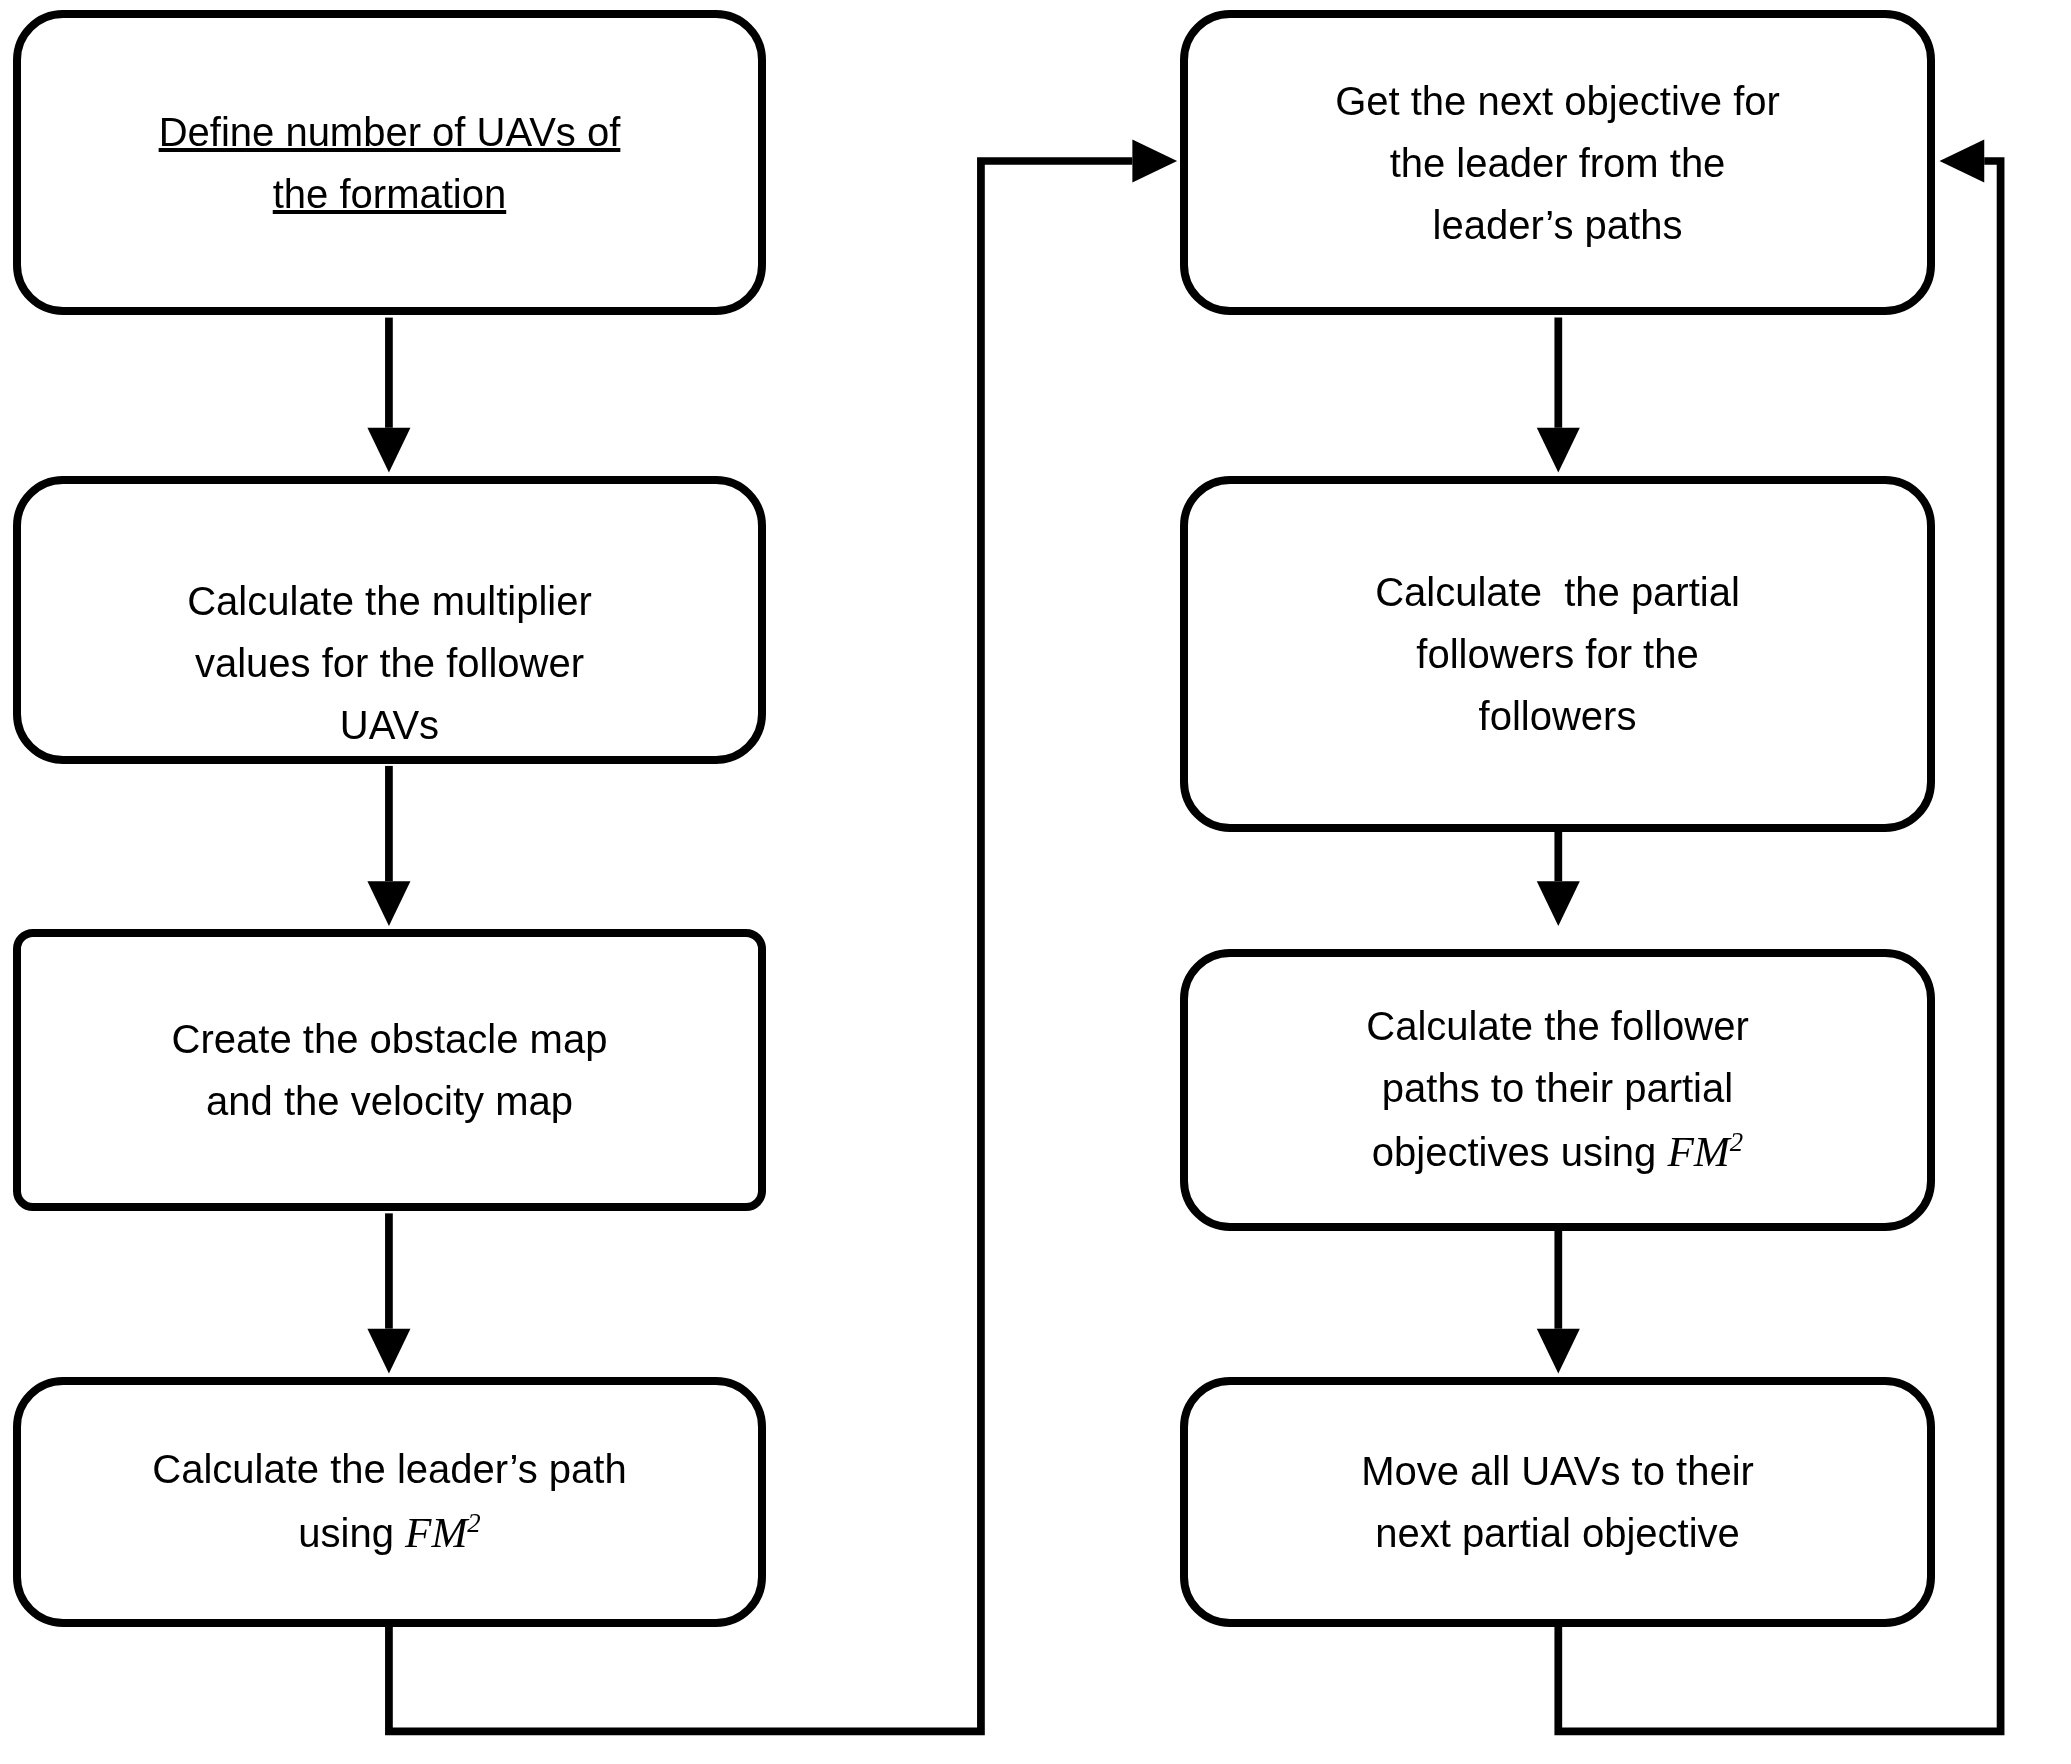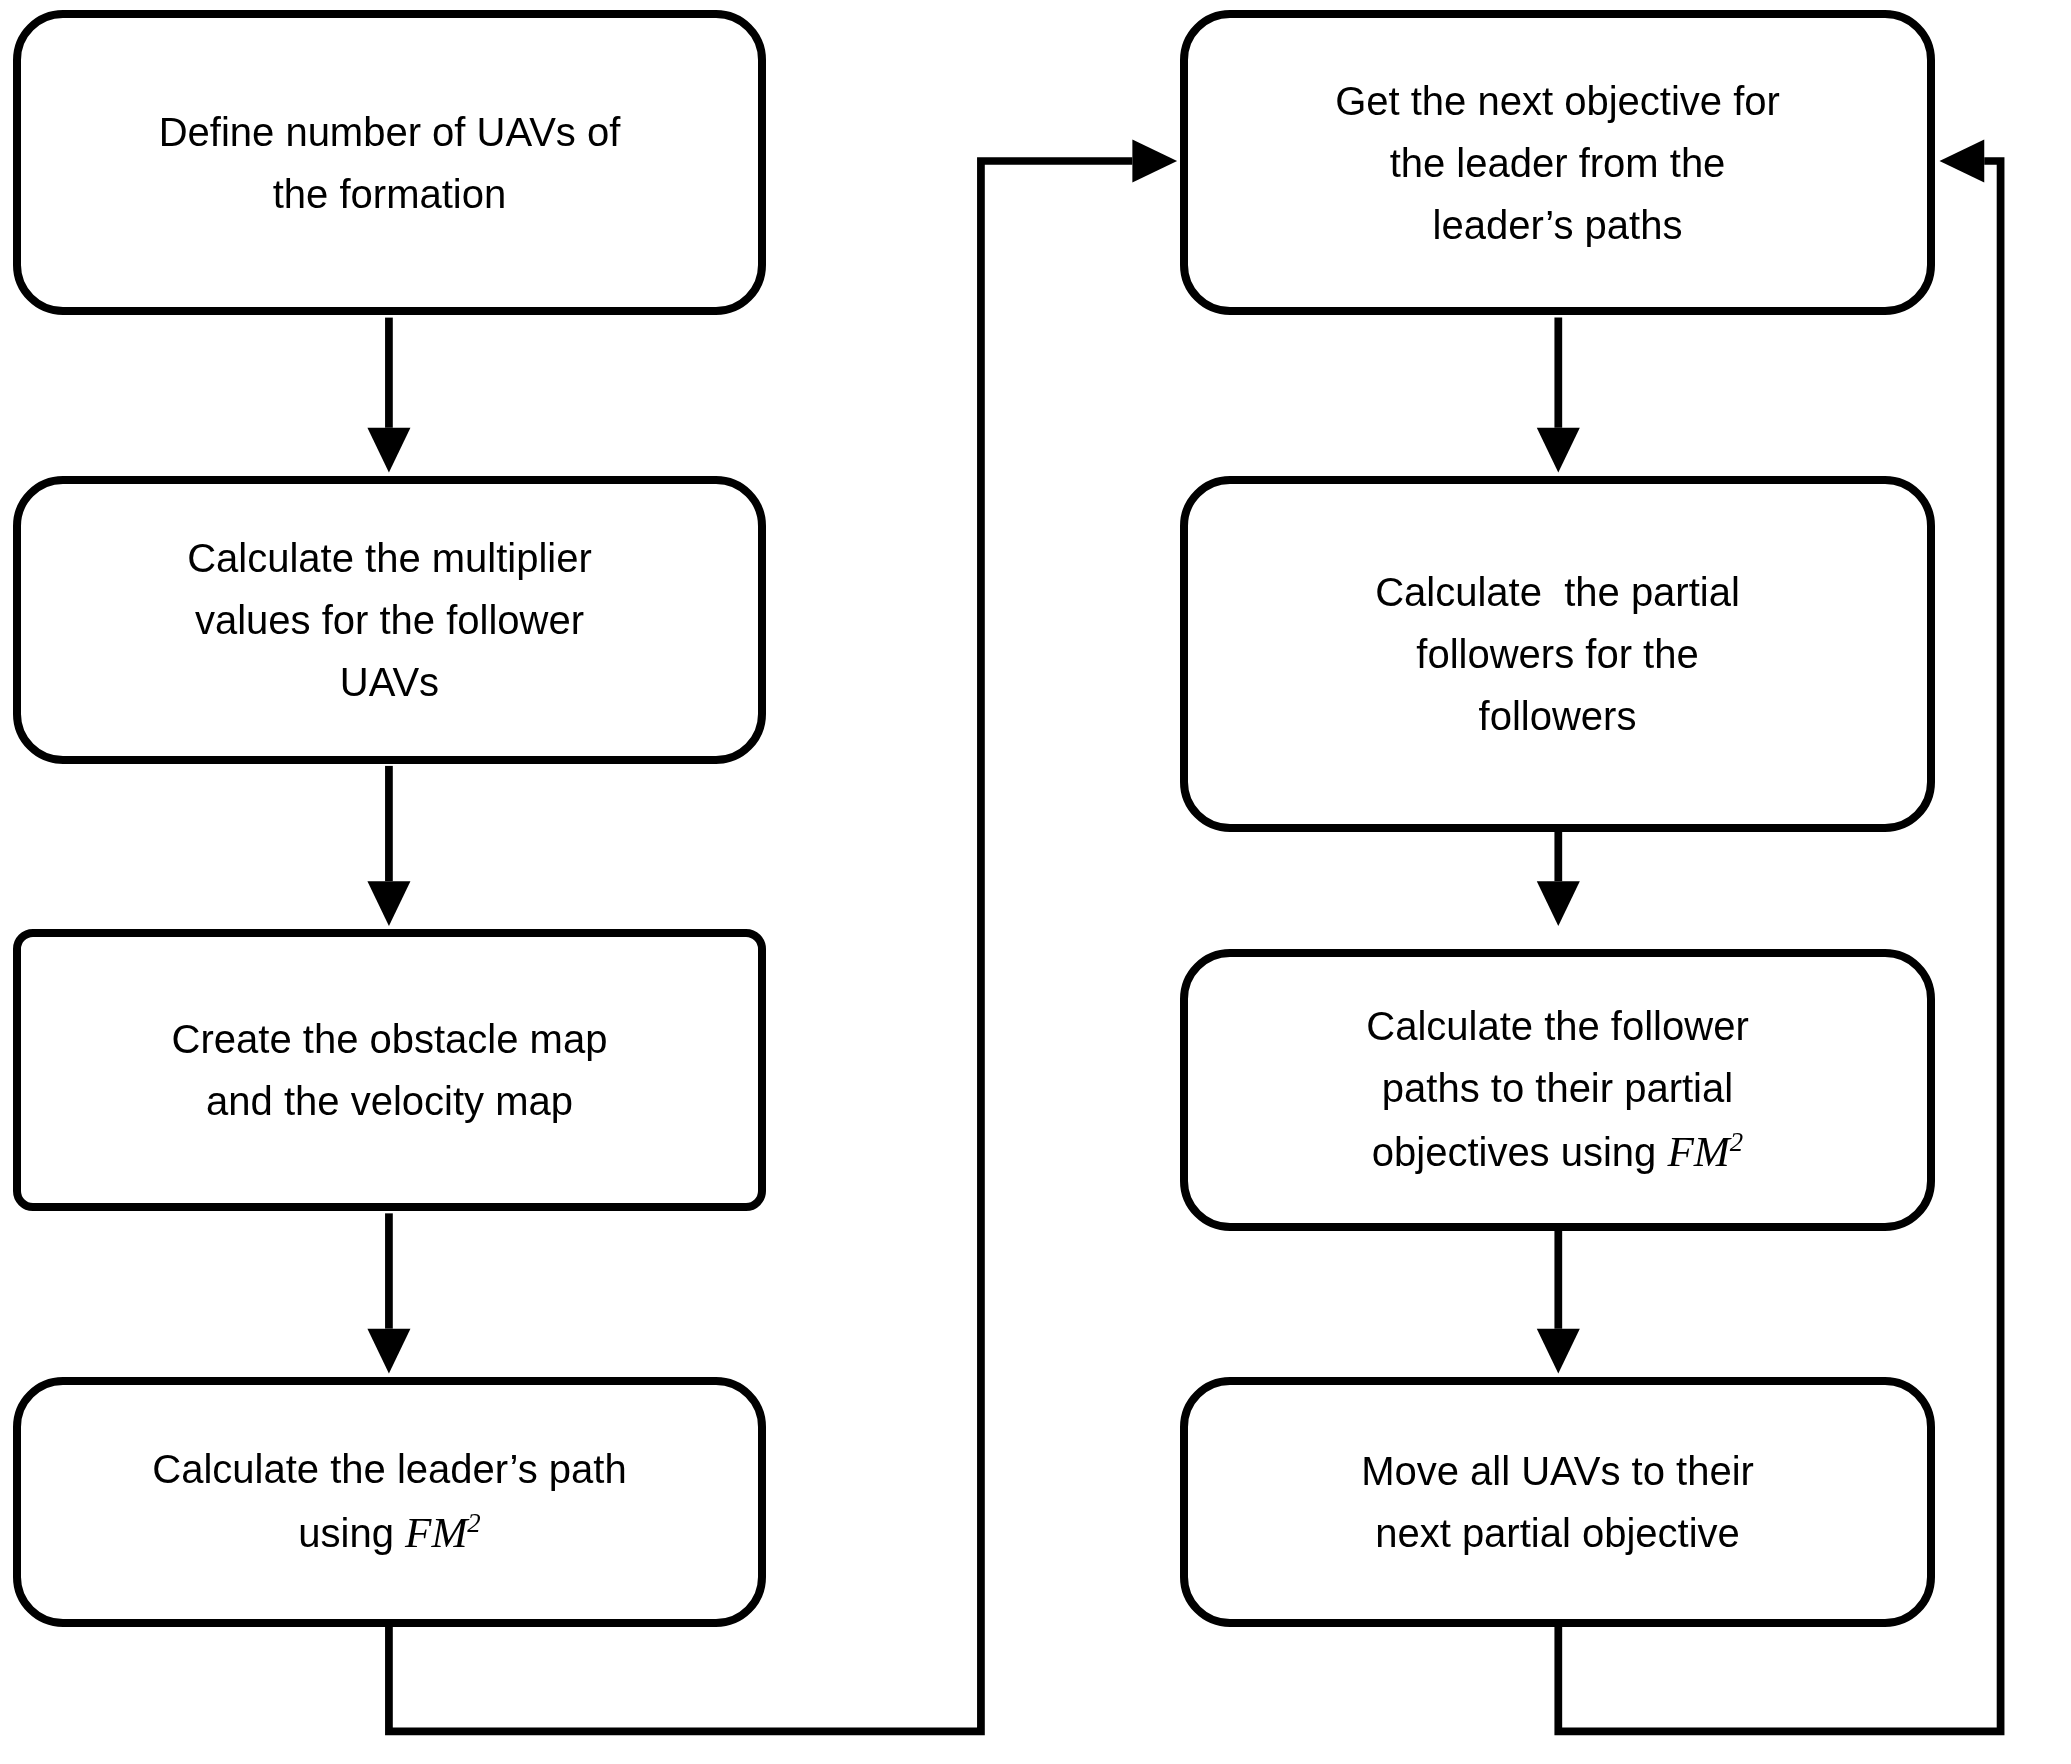--- a/index.html
+++ b/index.html
@@ -68,27 +68,27 @@
       <path d="M1811 890 L1811 1024"></path>
       <polygon points="1811,1076 1786,1024 1836,1024"></polygon>
       <path d="M1811 1410 L1811 1544"></path>
       <polygon points="1811,1596 1786,1544 1836,1544"></polygon>
       <path d="M452 1888 L452 2012 L1140 2012 L1140 187 L1316 187"></path>
       <polygon points="1368,187 1316,212 1316,162"></polygon>
       <path d="M1811 1888 L1811 2012 L2325 2012 L2325 187 L2306 187"></path>
       <polygon points="2254,187 2306,162 2306,212"></polygon>
     </svg>
   <div id="nodes-layer">
-      <div class="node" style="left: 13px; top: 10.3px; width: 753px; height: 305px;">
+      <div class="node" style="left: 13px; top: 10.3px; width: 753px; height: 305px; text-decoration: underline;">
         <div>
           <span class="line">Define number of UAVs of</span>
           <span class="line">the formation</span>
         </div>
       </div>
-      <div class="node" style="left: 13px; top: 476px; width: 753px; height: 288px;">
+      <div class="node" style="left: 13px; top: 476px; width: 753px; height: 288px; align-items: flex-end;">
         <div>
           <span class="line">Calculate the multiplier</span>
           <span class="line">values for the follower</span>
           <span class="line">UAVs</span>
         </div>
       </div>
       <div class="node" style="left: 13px; top: 929px; width: 753px; height: 282px; border-radius: 20px;">
         <div>
           <span class="line">Create the obstacle map</span>
           <span class="line">and the velocity map</span>

